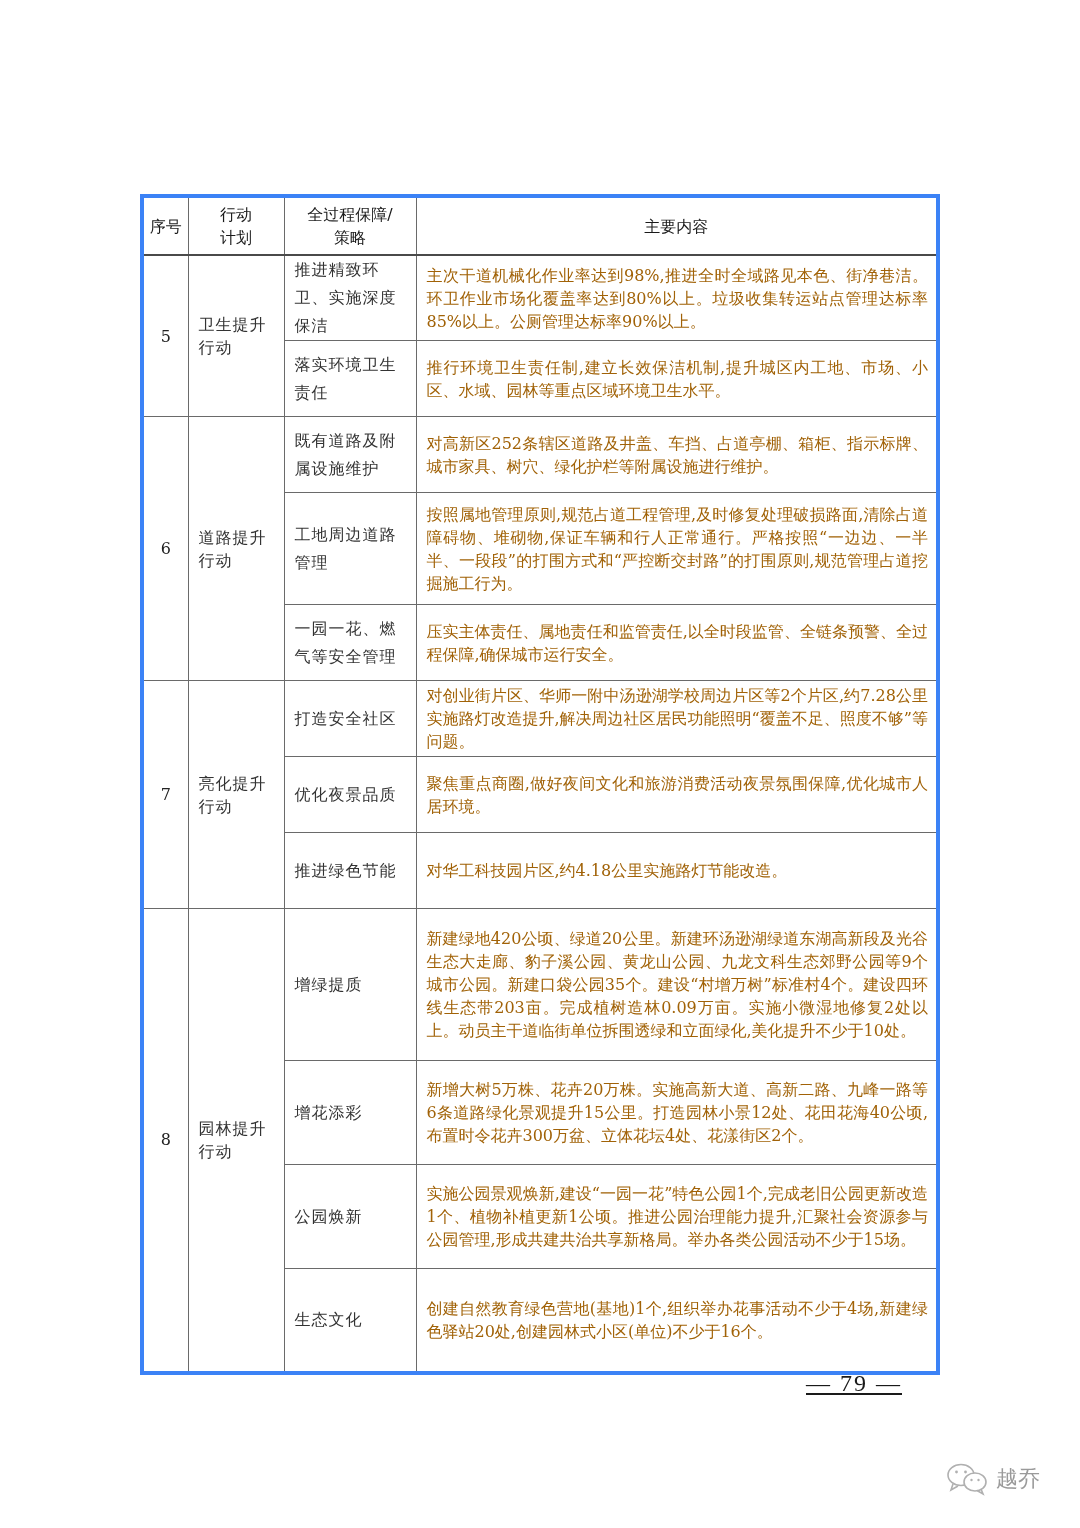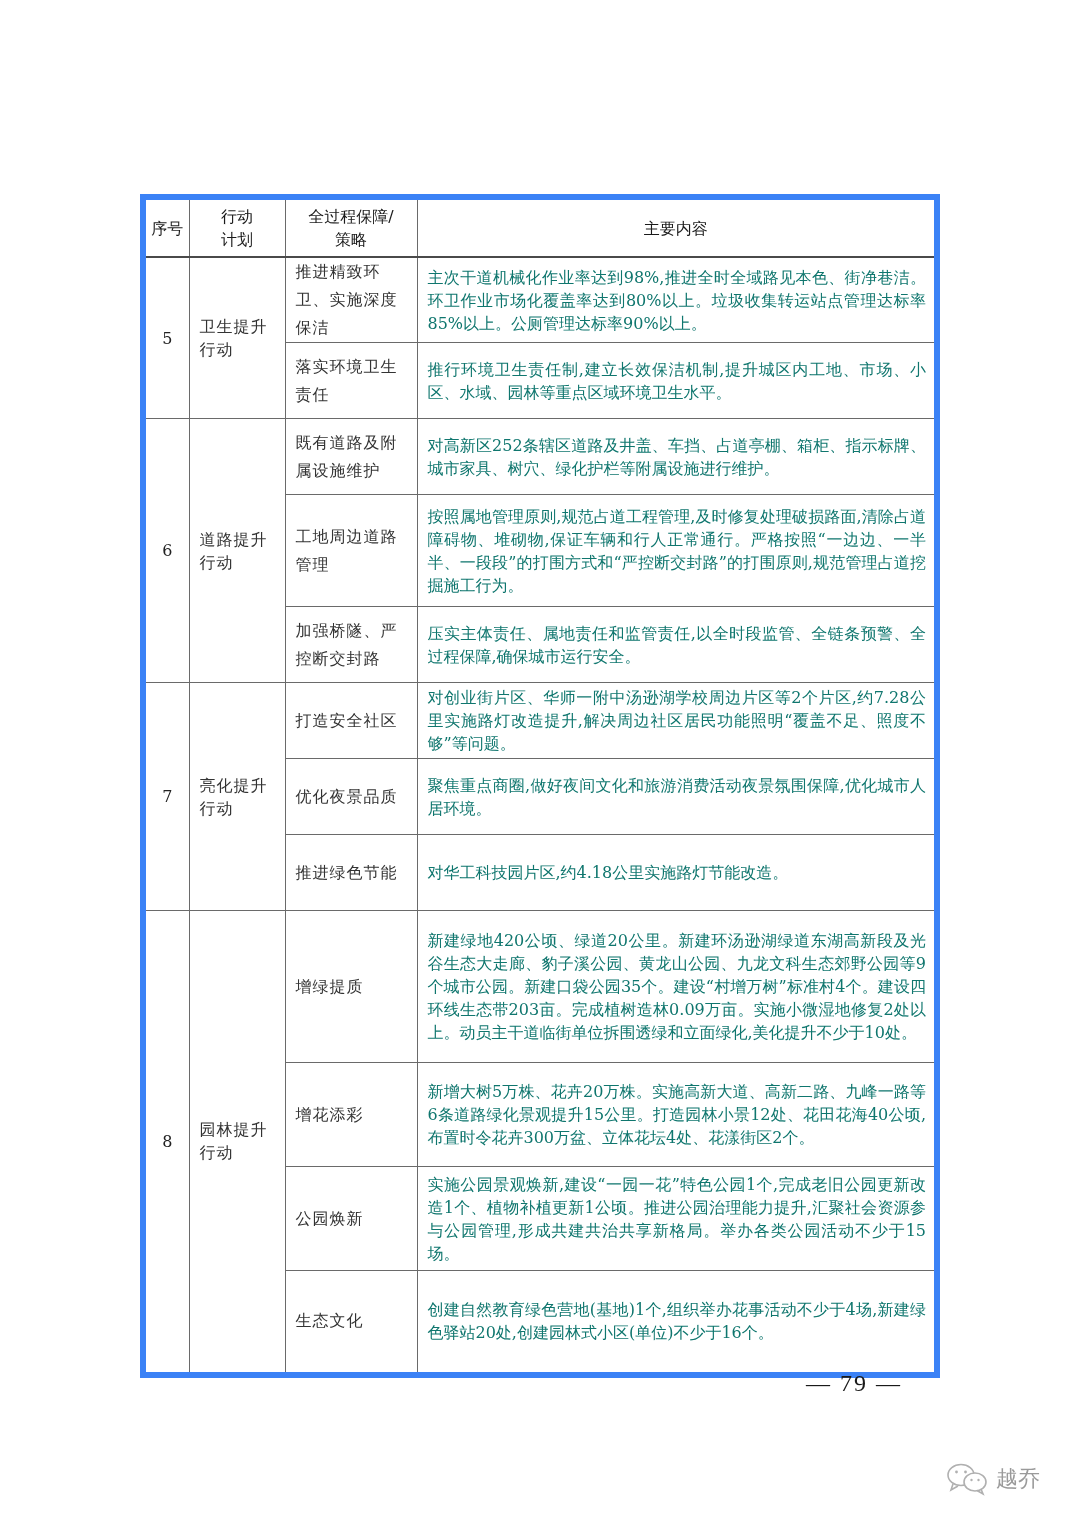--- a/index.html
+++ b/index.html
@@ -3,42 +3,42 @@
 <meta charset="utf-8">
 <style>
   html, body { margin:0; padding:0; }
   body {
     width:1080px; height:1528px; background:#ffffff; position:relative; overflow:hidden;
     font-family:"DejaVu Serif","Liberation Serif",serif; color:#2b2b2b;
   }
   .page-table {
     position:absolute; left:140px; top:194px; width:800px;
     border-collapse:collapse; table-layout:fixed;
-    border:6px solid #3b82f6;
+    border:4px solid #3b82f6;
   }
   .page-table td, .page-table th {
     border:1px solid #6a6a6a; padding:0; vertical-align:middle;
   }
   .page-table th {
     font-family:"DejaVu Sans","Liberation Sans",sans-serif;
     font-weight:normal; font-size:16px; color:#1a1a1a; line-height:23px;
     height:56px; text-align:center;
   }
   .page-table thead tr { border-bottom:2px solid #4a4a4a; }
   .col-no { width:46px; }
   .col-plan { width:96px; }
   .col-proj { width:132px; }
   .col-content { width:auto; }
   td.no { text-align:center; font-size:16px; color:#222; }
   td.plan { font-size:16px; line-height:23px; padding:0 8px 0 10px; color:#333; letter-spacing:1px;margin-left:38px; }
   td.proj { font-size:16px; line-height:28px; padding:0 8px 0 10px; color:#333; letter-spacing:1px; }
-  td.content { font-size:16px; line-height:23px; padding:0 8px 0 10px; color:#0f766e; text-align:justify; }
+  td.content { font-size:16px; line-height:23px; padding:0 8px 0 10px; color:#a16207; text-align:justify; }
   .footer-page {
     position:absolute; left:806px; top:1370px; font-size:24px; color:#1a1a1a;
-    font-family:"Liberation Serif","DejaVu Serif",serif; letter-spacing:2px;
+    font-family:"Liberation Serif","DejaVu Serif",serif; letter-spacing:2px;text-decoration:underline;
   }
   .watermark {
     position:absolute; left:946px; top:1462px; display:flex; align-items:center; gap:6px;
     color:#9a9a9a; font-family:"DejaVu Sans","Liberation Sans",sans-serif; font-size:22px;
   }
   .watermark svg { display:block; }
 </style>
 </head>
 <body>
 
@@ -80,21 +80,21 @@
       <td class="no" rowspan="3">6</td>
       <td class="plan" rowspan="3">道路提升行动</td>
       <td class="proj">既有道路及附属设施维护</td>
       <td class="content">对高新区252条辖区道路及井盖、车挡、占道亭棚、箱柜、指示标牌、城市家具、树穴、绿化护栏等附属设施进行维护。</td>
     </tr>
     <tr style="height:112px">
       <td class="proj">工地周边道路管理</td>
       <td class="content">按照属地管理原则,规范占道工程管理,及时修复处理破损路面,清除占道障碍物、堆砌物,保证车辆和行人正常通行。严格按照“一边边、一半半、一段段”的打围方式和“严控断交封路”的打围原则,规范管理占道挖掘施工行为。</td>
     </tr>
     <tr style="height:76px">
-      <td class="proj">加强桥隧、严控断交封路</td>
+      <td class="proj">一园一花、燃气等安全管理</td>
       <td class="content">压实主体责任、属地责任和监管责任,以全时段监管、全链条预警、全过程保障,确保城市运行安全。</td>
     </tr>
 
     <tr style="height:76px">
       <td class="no" rowspan="3">7</td>
       <td class="plan" rowspan="3">亮化提升行动</td>
       <td class="proj">打造安全社区</td>
       <td class="content">对创业街片区、华师一附中汤逊湖学校周边片区等2个片区,约7.28公里实施路灯改造提升,解决周边社区居民功能照明“覆盖不足、照度不够”等问题。</td>
     </tr>
     <tr style="height:76px">

